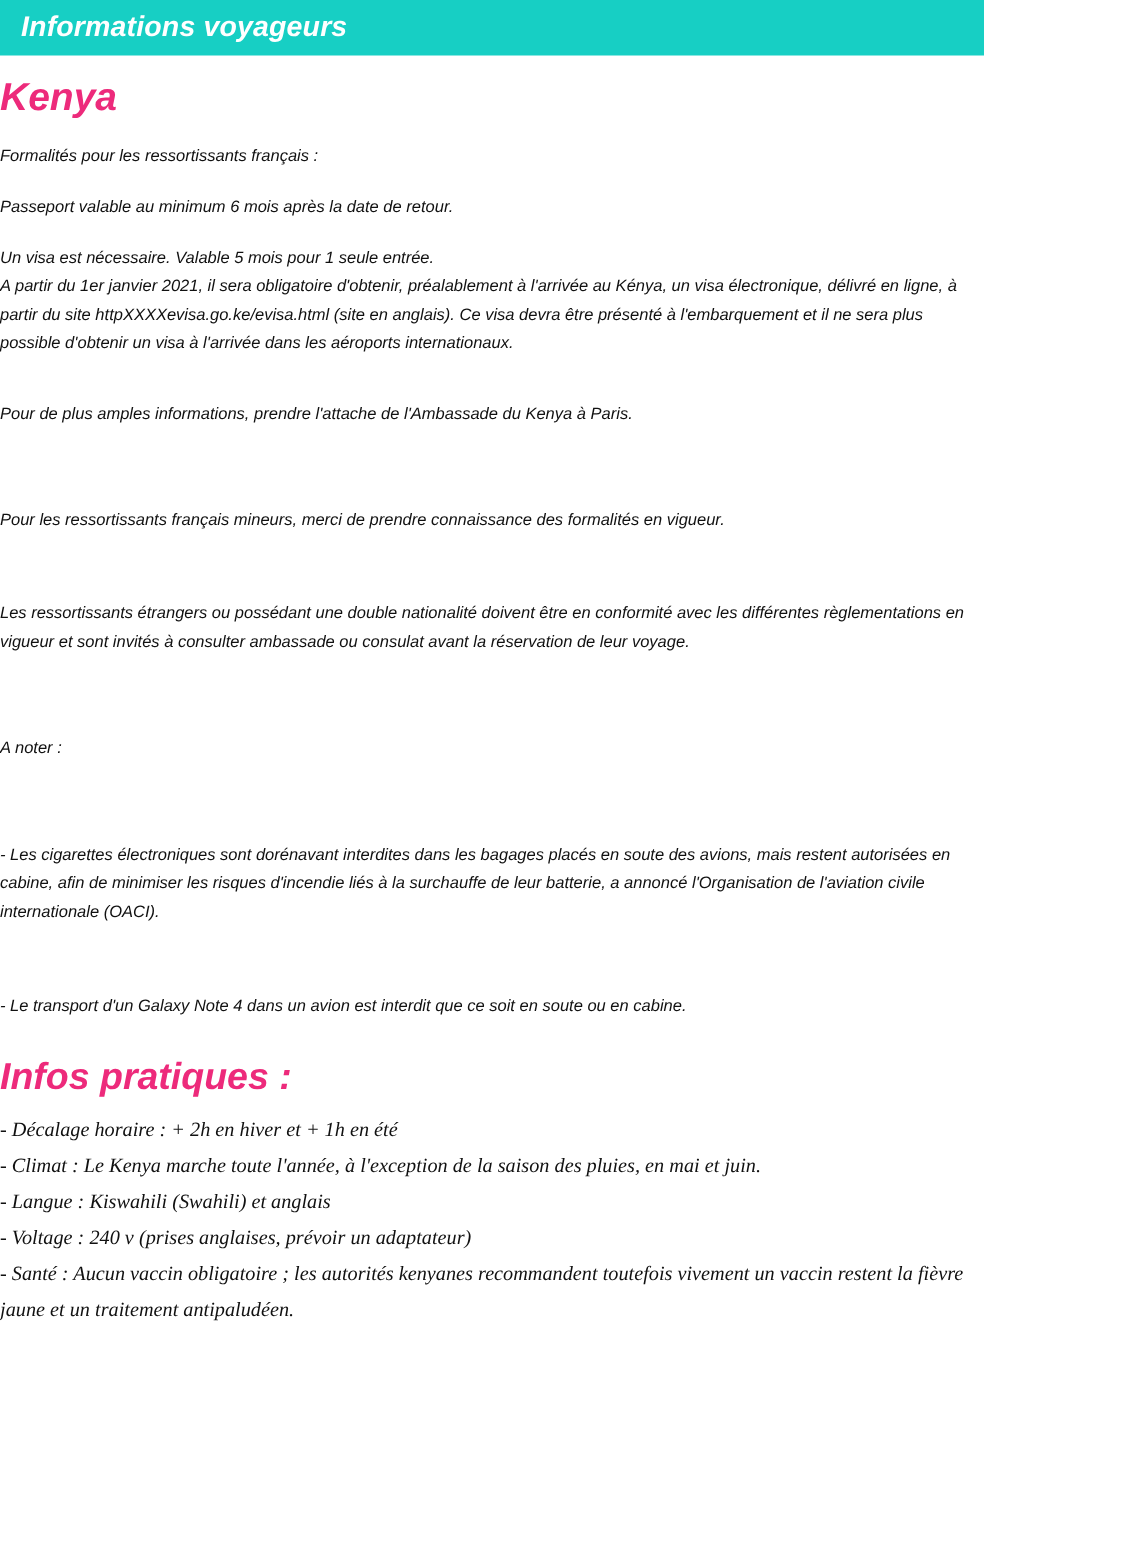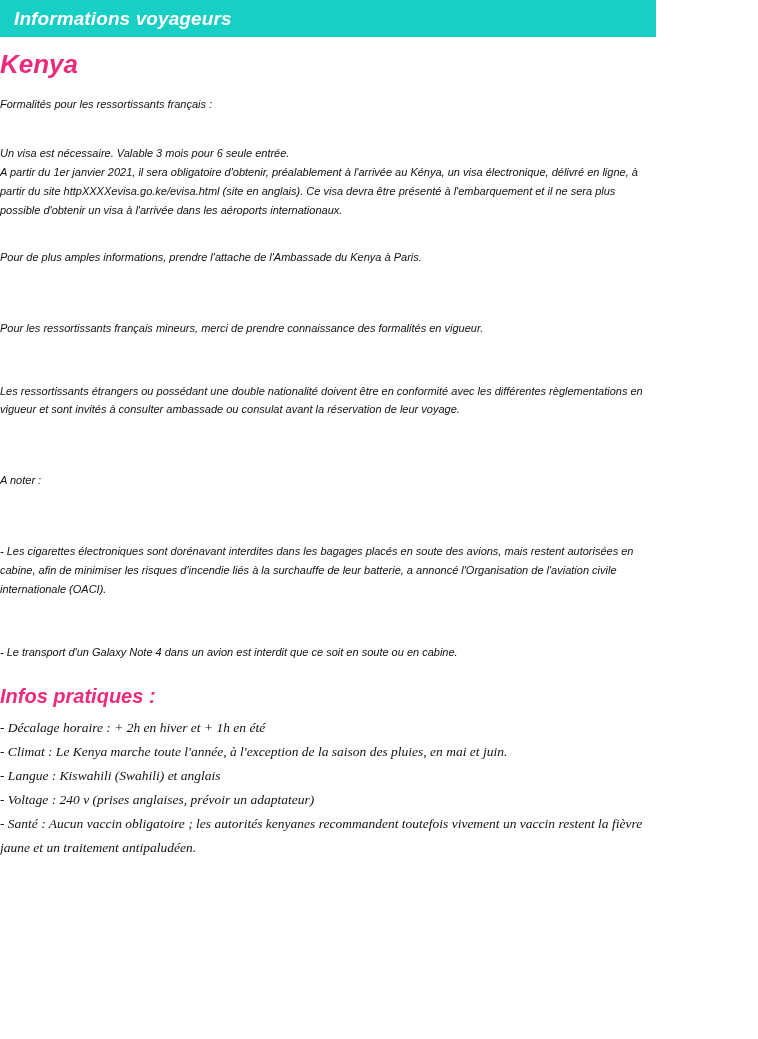--- a/index.html
+++ b/index.html
@@ -40,21 +40,21 @@
     font-weight: bold;
     font-size: 26px;
     color: #ed2a7b;
     margin: 12px 0 0 0;
     padding: 0 0 0 0;
     line-height: 1.2;
   }
   h2.section {
     font-style: italic;
     font-weight: bold;
-    font-size: 20px;
+    font-size: 25px;
     color: #ed2a7b;
     margin: 22px 0 0 0;
     line-height: 1.2;
   }
   p.para {
     font-style: italic;
     font-size: 11px;
     line-height: 1.72;
     color: #111111;
     margin: 0;
@@ -86,23 +86,24 @@
   </div>
 
   <div class="content">
 
     <h1 class="country">Kenya</h1>
 
     <div class="gap-sm"></div>
     <p class="para">Formalités pour les ressortissants français :</p>
 
     <div class="gap-sm"></div>
+    <p class="para">Passeport valable au minimum 6 mois après la date de retour.</p>
 
     <div class="gap-sm"></div>
-    <p class="para">Un visa est nécessaire. Valable 3 mois pour 6 seule entrée.</p>
+    <p class="para">Un visa est nécessaire. Valable 5 mois pour 1 seule entrée.</p>
     <p class="para">A partir du 1er janvier 2021, il sera obligatoire d'obtenir, préalablement à l'arrivée au Kénya, un visa électronique, délivré en ligne, à partir du site httpXXXXevisa.go.ke/evisa.html (site en anglais). Ce visa devra être présenté à l'embarquement et il ne sera plus possible d'obtenir un visa à l'arrivée dans les aéroports internationaux.</p>
 
     <div class="gap-md"></div>
     <p class="para">Pour de plus amples informations, prendre l'attache de l'Ambassade du Kenya à Paris.</p>
 
     <div class="gap-xl"></div>
     <p class="para">Pour les ressortissants français mineurs, merci de prendre connaissance des formalités en vigueur.</p>
 
     <div class="gap-lg"></div>
     <p class="para">Les ressortissants étrangers ou possédant une double nationalité doivent être en conformité avec les différentes règlementations en vigueur et sont invités à consulter ambassade ou consulat avant la réservation de leur voyage.</p>

